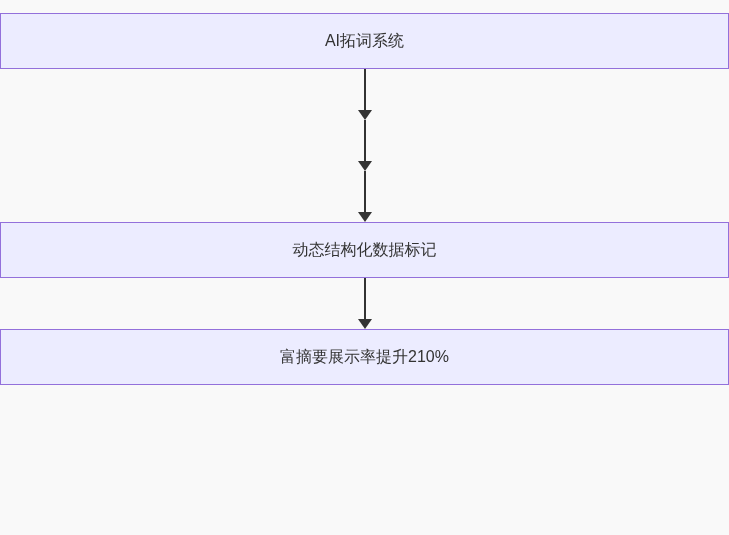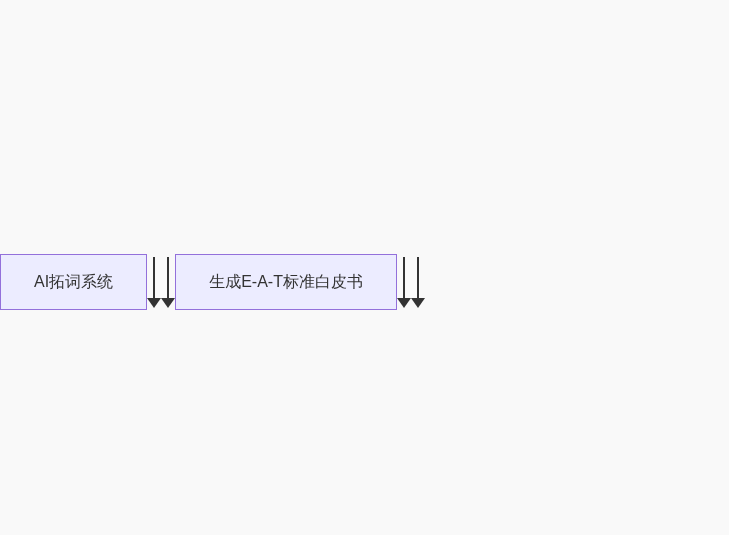--- a/index.html
+++ b/index.html
@@ -10,24 +10,23 @@
     width: 729px;
     height: 535px;
     background: var(--bg, #f9f9f9);
     font-family: "Liberation Sans", "DejaVu Sans", sans-serif;
     overflow: hidden;
   }
   .flowchart {
     width: 729px;
     height: 535px;
     box-sizing: border-box;
-    padding-top: 29px;
+    padding-top: 13px;
     display: flex;
-    flex-direction: row;
-    align-items: center;
+    flex-direction: column;
   }
   .node {
     background: var(--node-fill, #ececff);
     border: 1px solid var(--node-border, #9370db);
     color: var(--text, #333333);
     font-size: 16px;
     line-height: 1;
     height: 56px;
     min-width: 110px;
     padding: 0 33px;
@@ -71,27 +70,28 @@
     <div class="line"></div>
     <div class="head"></div>
   </div>
 
 
   <div class="connector">
     <div class="line"></div>
     <div class="head"></div>
   </div>
 
-  <div class="node">生成E-A-T标准白皮书</div>
 
   <div class="connector">
     <div class="line"></div>
     <div class="head"></div>
   </div>
 
+  <div class="node">动态结构化数据标记</div>
 
   <div class="connector">
     <div class="line"></div>
     <div class="head"></div>
   </div>
 
+  <div class="node">富摘要展示率提升210%</div>
 
 </div>
 
 </body></html>

